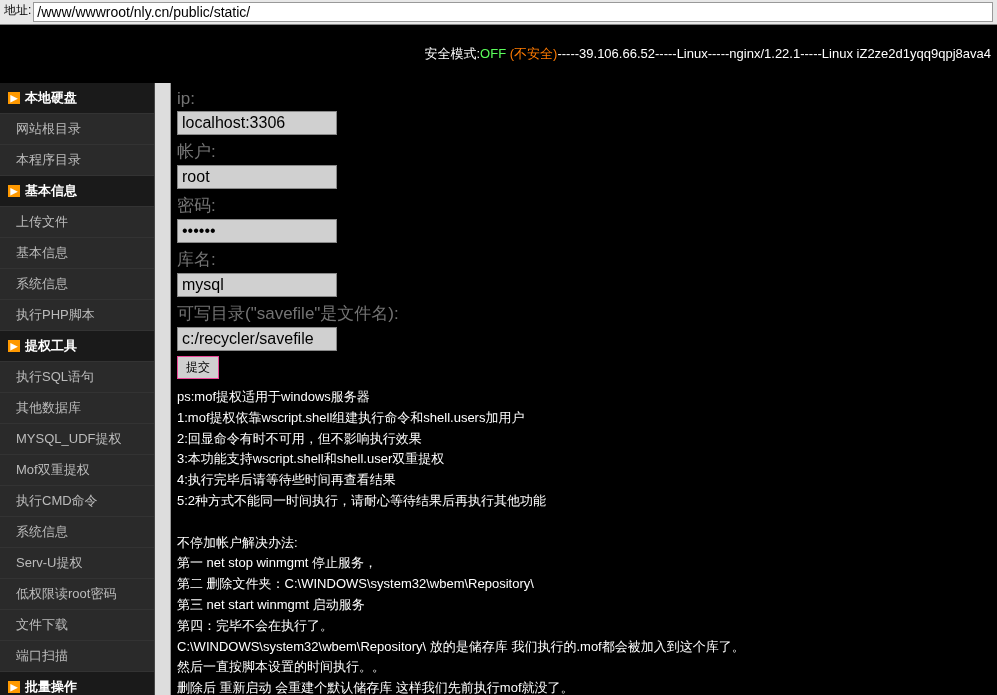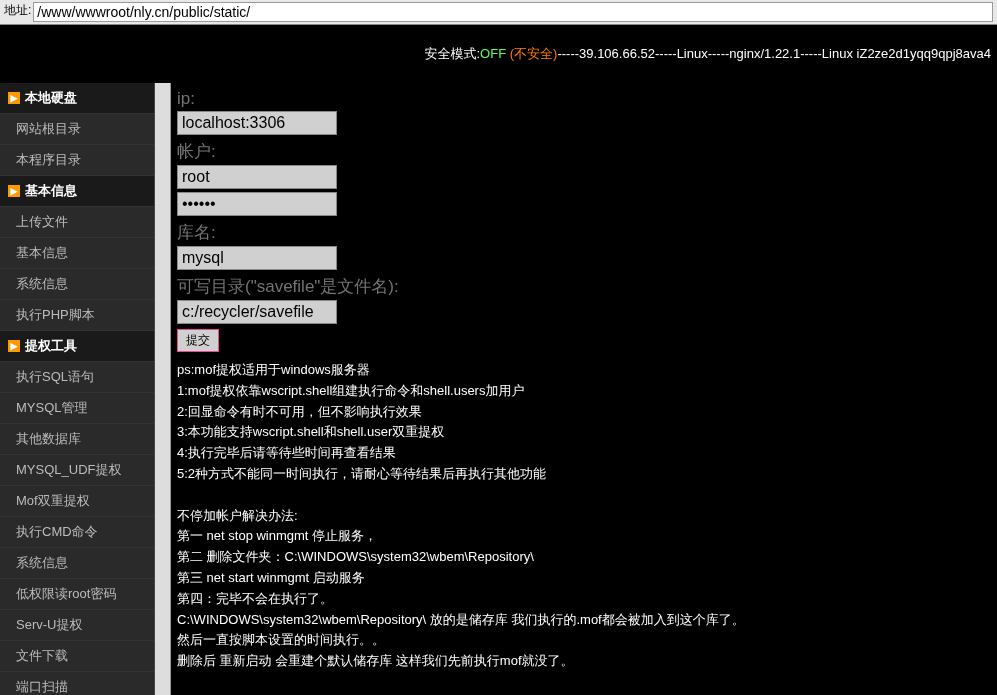--- a/index.html
+++ b/index.html
@@ -153,28 +153,27 @@
     <div class="nav-item">上传文件</div>
     <div class="nav-item">基本信息</div>
     <div class="nav-item">系统信息</div>
     <div class="nav-item">执行PHP脚本</div>
 
     <div class="section-header">
       <span class="icon">▶</span>
       <span>提权工具</span>
     </div>
     <div class="nav-item">执行SQL语句</div>
-    <div class="nav-item">MYSQL管理</div>
     <div class="nav-item">其他数据库</div>
     <div class="nav-item">MYSQL_UDF提权</div>
     <div class="nav-item">Mof双重提权</div>
     <div class="nav-item">执行CMD命令</div>
     <div class="nav-item">系统信息</div>
+    <div class="nav-item">Serv-U提权</div>
     <div class="nav-item">低权限读root密码</div>
-    <div class="nav-item">Serv-U提权</div>
     <div class="nav-item">文件下载</div>
     <div class="nav-item">端口扫描</div>
 
     <div class="section-header">
       <span class="icon">▶</span>
       <span>批量操作</span>
     </div>
 
   </div>
 
@@ -183,20 +182,21 @@
   <div class="content">
     <div class="form-row">
       <div class="field-label">ip:</div>
       <input class="field-input" type="text" value="localhost:3306" style="">
     </div>
     <div class="form-row">
       <div class="field-label">帐户:</div>
       <input class="field-input" type="text" value="root" style="">
     </div>
     <div class="form-row">
+      <div class="field-label">密码:</div>
       <input class="field-input" type="text" value="••••••" style="">
     </div>
     <div class="form-row">
       <div class="field-label">库名:</div>
       <input class="field-input" type="text" value="mysql" style="">
     </div>
     <div class="form-row">
       <div class="field-label">可写目录("savefile"是文件名):</div>
       <input class="field-input" type="text" value="c:/recycler/savefile" style="">
     </div>

